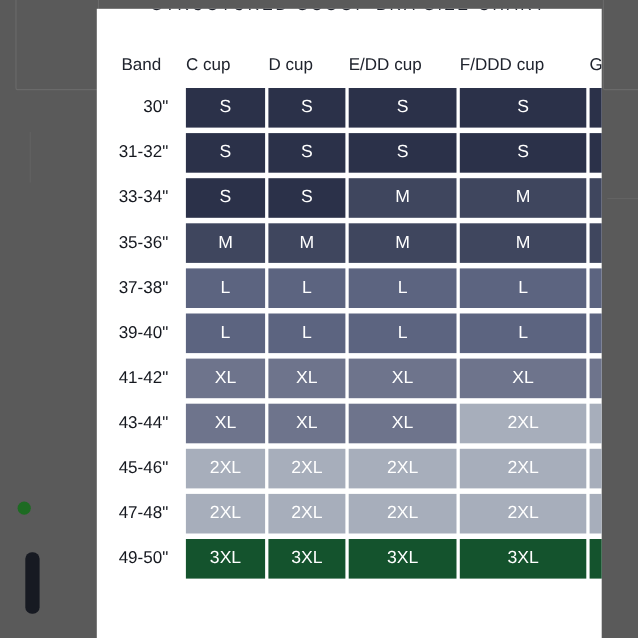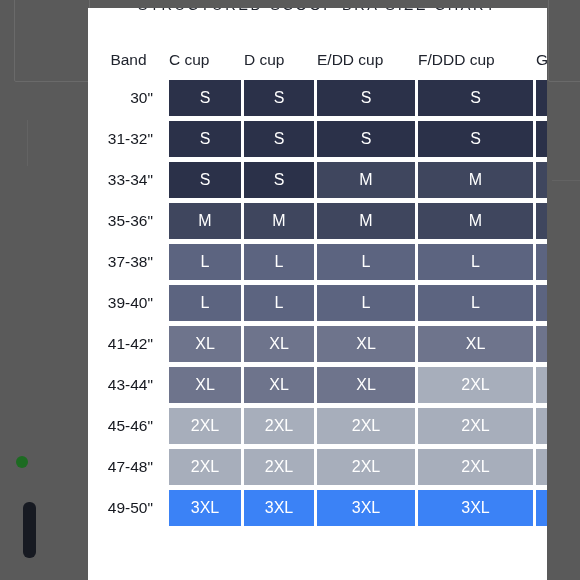--- a/index.html
+++ b/index.html
@@ -73,21 +73,21 @@
     text-align:center;color:#ffffff;font-size:16px;
     height:36px;line-height:36px;padding:0;
   }
 
   
   .t-s   {background:#2b3149;}
   .t-m   {background:#3f465e;}
   .t-l   {background:#5c6480;}
   .t-xl  {background:#6e748c;margin-top:27px;}
   .t-2xl {background:#a7aebb;margin-top:22px;}
-  .t-3xl {background:#3b82f6;}
+  .t-3xl {background:#14532d;}
 </style>
 </head>
 <body>
 
 <div id="backdrop">
   <div class="ghost-box" id="ghost-left"></div>
   <div class="ghost-box" id="ghost-right"></div>
   <div class="seam" id="seam-a"></div>
   <div class="seam" id="seam-b"></div>
   <div id="green-dot"></div>

